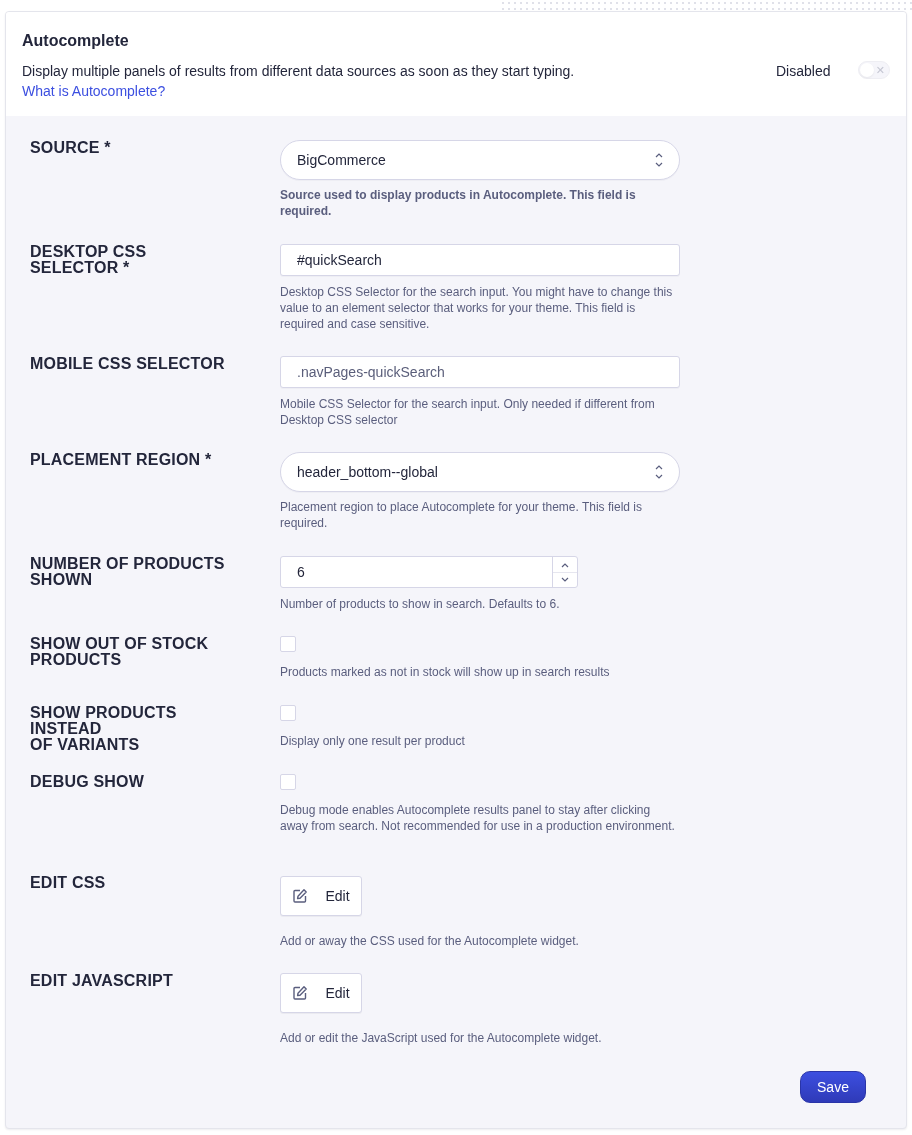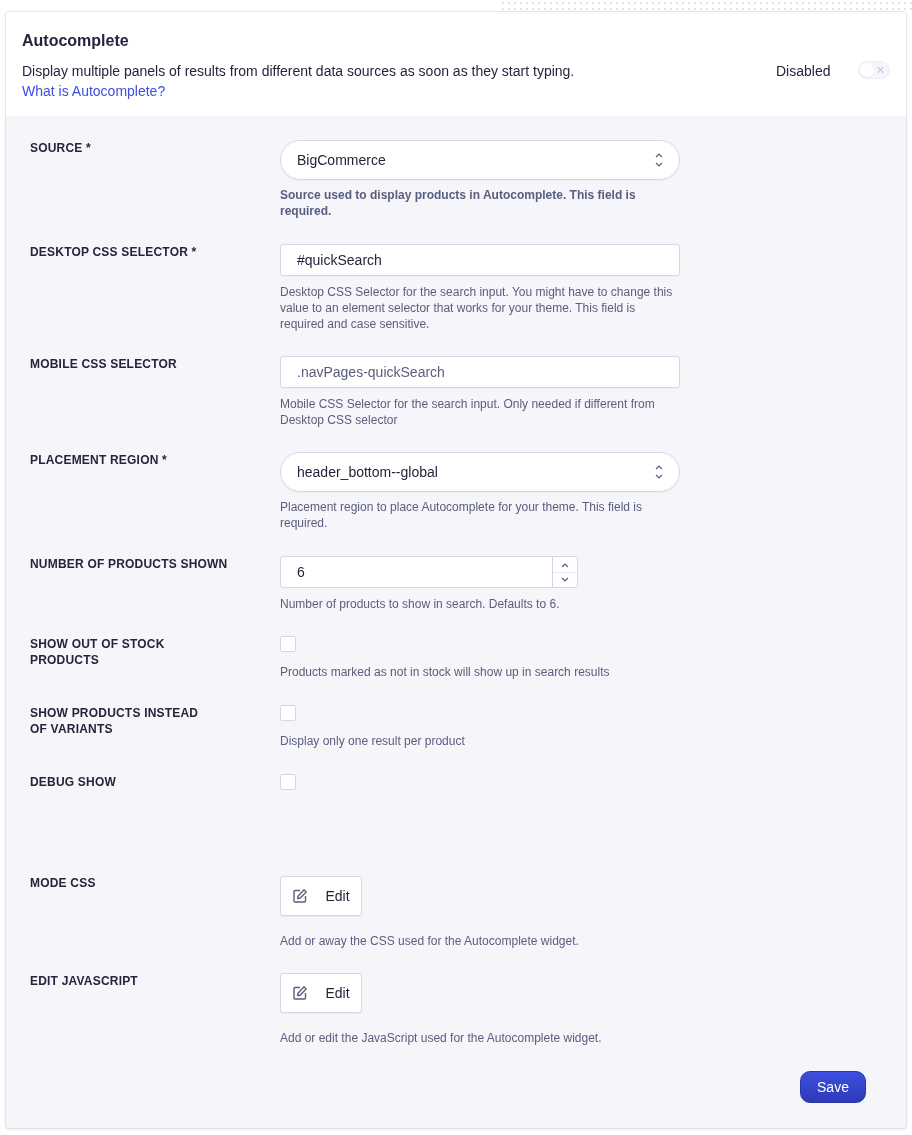--- a/index.html
+++ b/index.html
@@ -42,21 +42,21 @@
   }
   .toggle .knob {
     position: absolute; left: 1px; top: 1px; width: 14px; height: 14px; border-radius: 50%;
     background: #ffffff; box-shadow: 0 1px 2px rgba(0,0,0,0.06);
   }
   .toggle .x {
     position: absolute; right: 4px; top: 1px; font-size: 11px; color: #c4c6d2; line-height: 14px;
   }
   .row { position: absolute; left: 0; width: 900px; }
   .label {
-    position: absolute; left: 24px; font-size: 12px; font-weight: 700; color: #23263b;
+    position: absolute; left: 24px; font-size: 16px; font-weight: 700; color: #23263b;
     letter-spacing: 0.2px; line-height: 16px; width: 200px;
   }
   .control { position: absolute; left: 274px; }
   .field {
     width: 400px; height: 36px; box-sizing: border-box; background: #ffffff;
     border: 1px solid #d6d6e7; border-radius: 3px; position: relative;
     box-shadow: 0 1px 0 rgba(35,38,59,0.03);
   }
   .field.tall { height: 40px; border-radius: 20px; }
   .field .value {
@@ -206,25 +206,26 @@
     <div class="control" style="top:0;">
       <div class="checkbox"></div>
       <div class="help" style="margin-top:12px;">Display only one result per product</div>
     </div>
   </div>
 
   <div class="row" style="top:762px;">
     <div class="label">DEBUG SHOW</div>
     <div class="control" style="top:0;">
       <div class="checkbox"></div>
+      <div class="help" style="margin-top:12px;">Debug mode enables Autocomplete results panel to stay after clicking away from search. Not recommended for use in a production environment.</div>
     </div>
   </div>
 
   <div class="row" style="top:863px;">
-    <div class="label">MODE CSS</div>
+    <div class="label">EDIT CSS</div>
     <div class="control" style="top:1px;">
       <div class="btn-edit">
         <svg width="16" height="16" viewBox="0 0 16 16">
           <path d="M8 2.5 H3 a1 1 0 0 0 -1 1 V13 a1 1 0 0 0 1 1 H12.5 a1 1 0 0 0 1 -1 V8" fill="none" stroke="#5a5e7e" stroke-width="1.4"></path>
           <path d="M12 1.8 L14.2 4 L8 10.2 L5.6 10.6 L6 8.2 Z" fill="none" stroke="#5a5e7e" stroke-width="1.4" stroke-linejoin="round"></path>
         </svg>
         <span>Edit</span>
       </div>
       <div class="help" style="margin-top:17px;">Add or away the CSS used for the Autocomplete widget.</div>
     </div>

